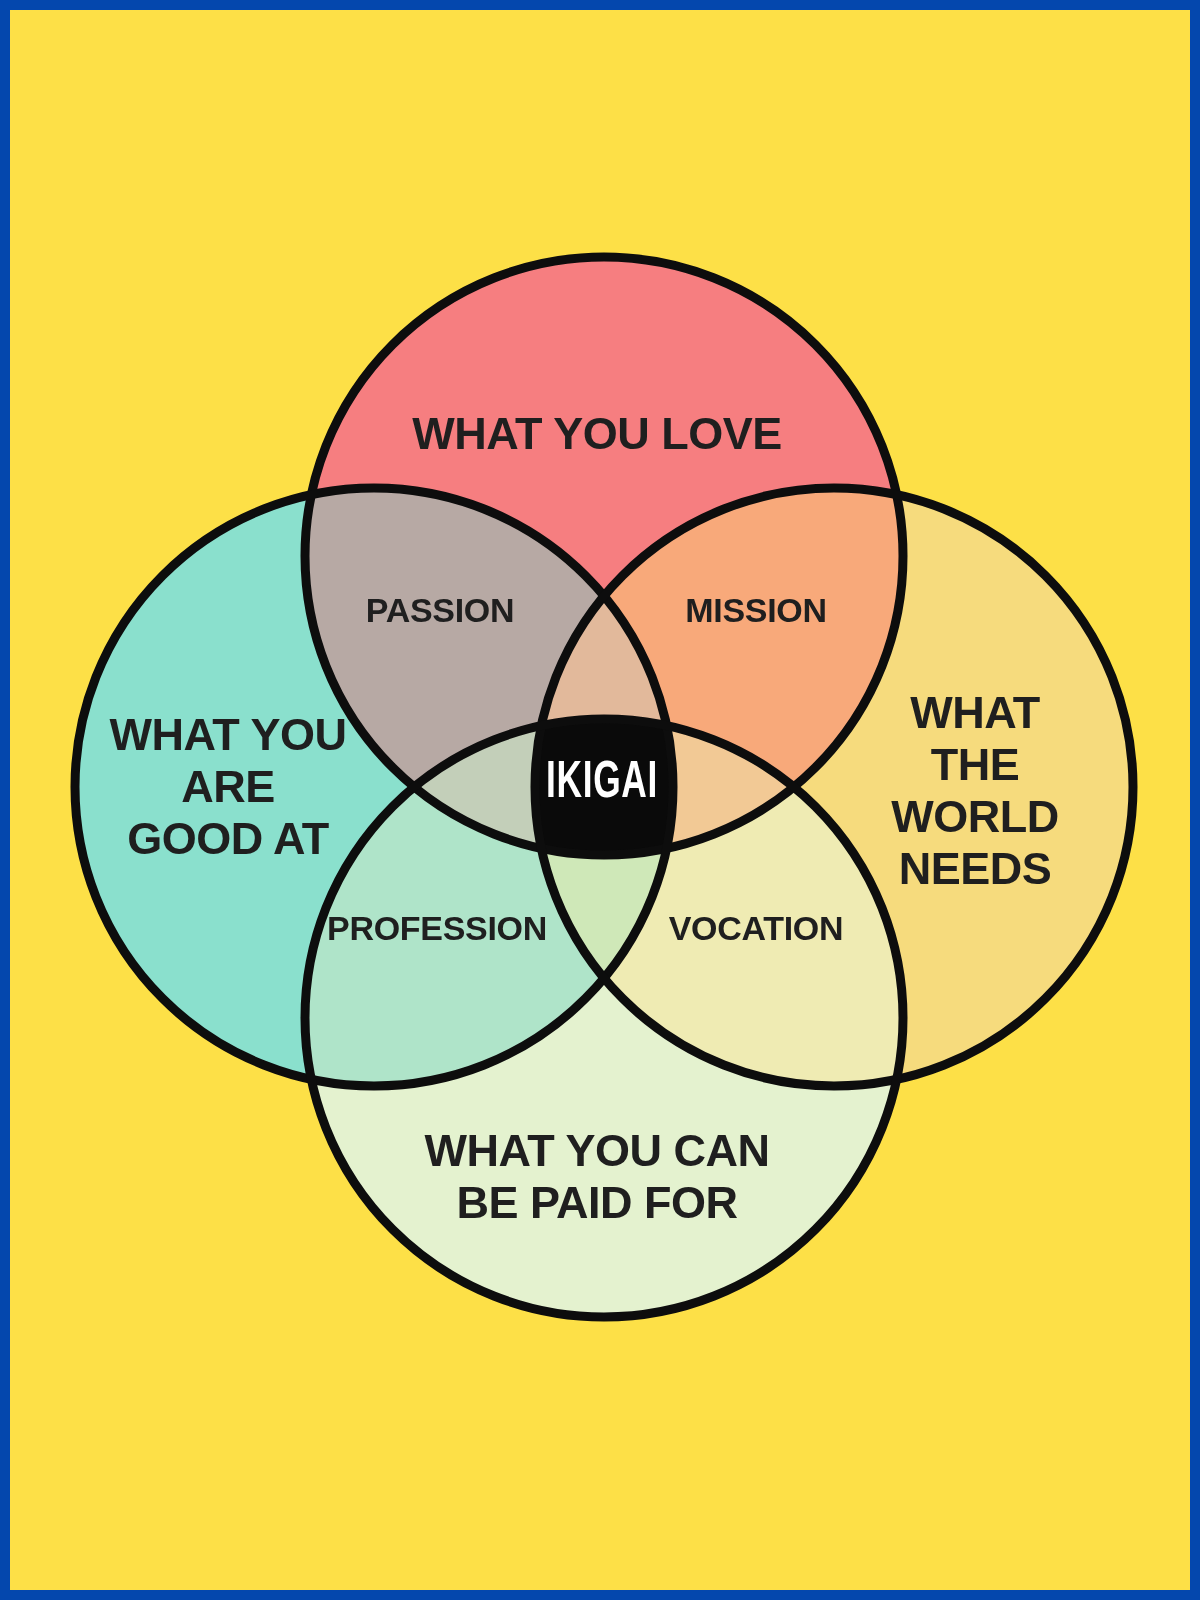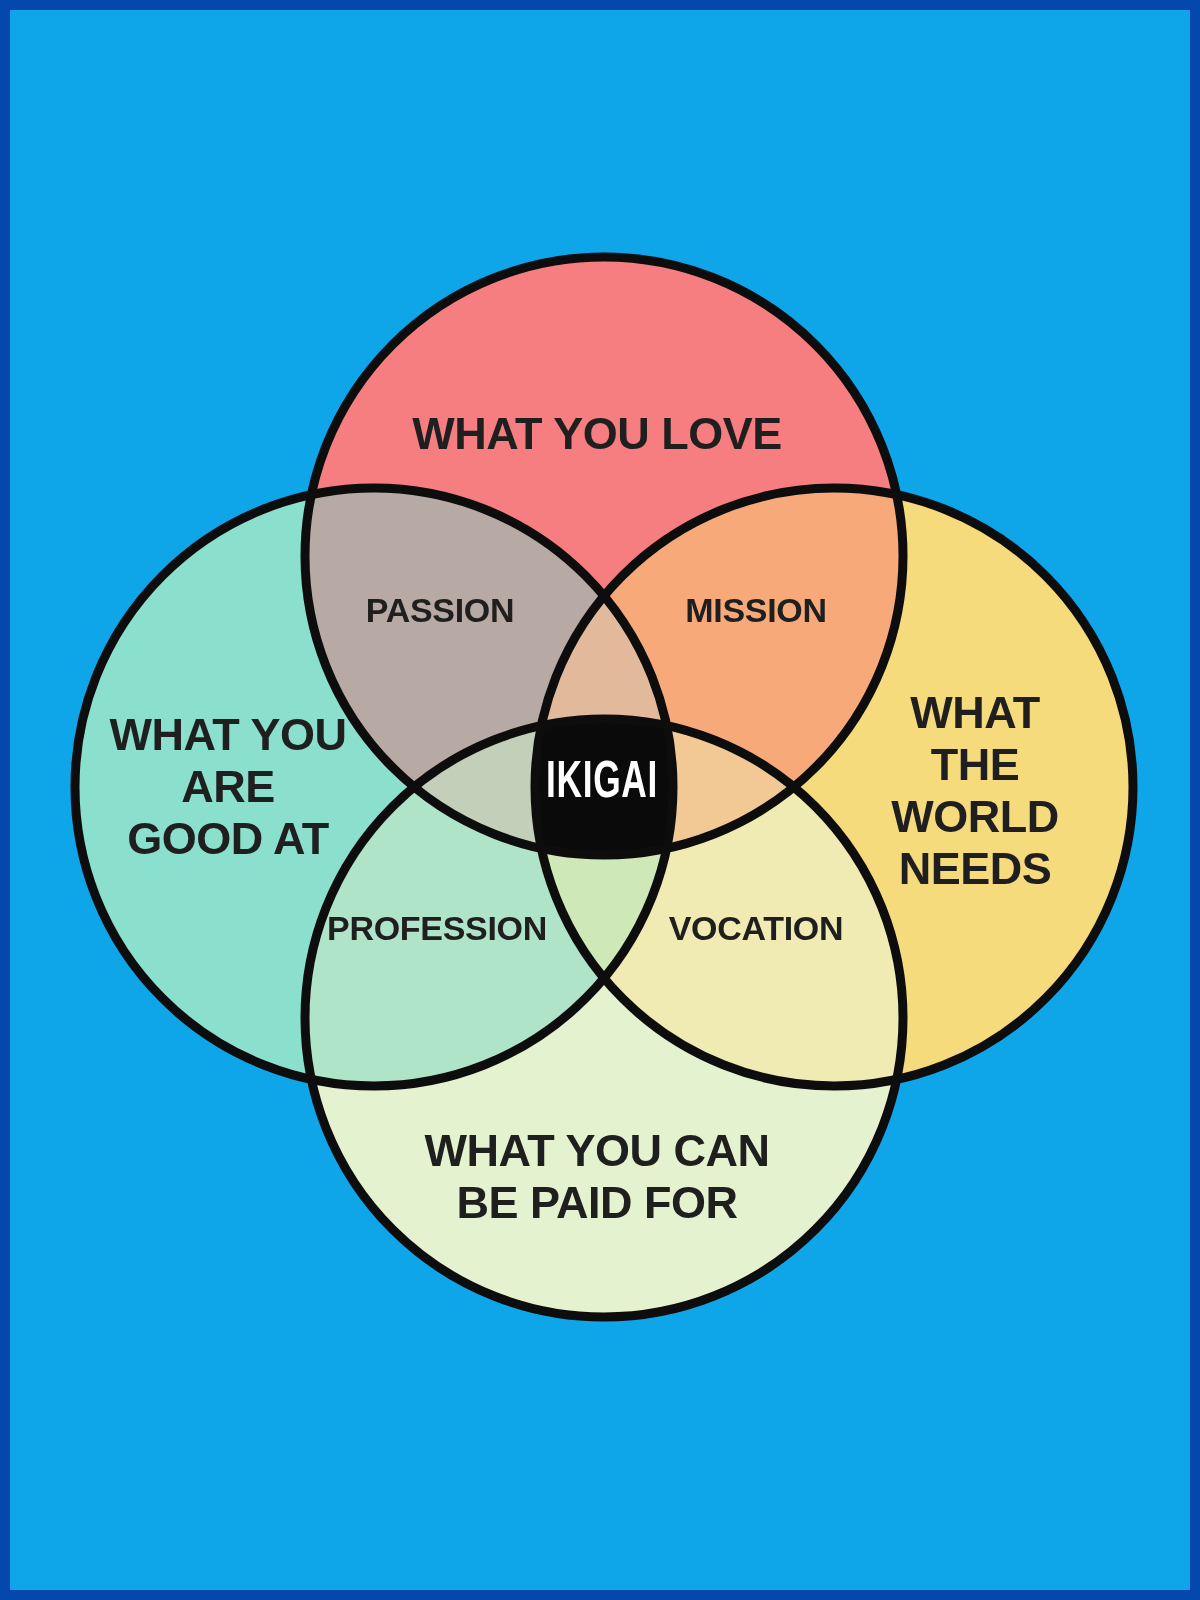--- a/index.html
+++ b/index.html
@@ -4,21 +4,21 @@
 <style>
   html,body{margin:0;padding:0;}
   body{
     width:1200px;height:1600px;
     background:#e9e9e9;
     font-family:"Liberation Sans", sans-serif;
   }
   .stage{
     position:relative;
     width:1200px;height:1600px;
-    background:#0ea5e9;
+    background:#fde047;
     overflow:hidden;
   }
   .frame{
     position:absolute;
     inset:0;
     border:10px solid #0447ad;
     pointer-events:none;
     z-index:5;
   }
   svg{position:absolute;left:0;top:0;}

